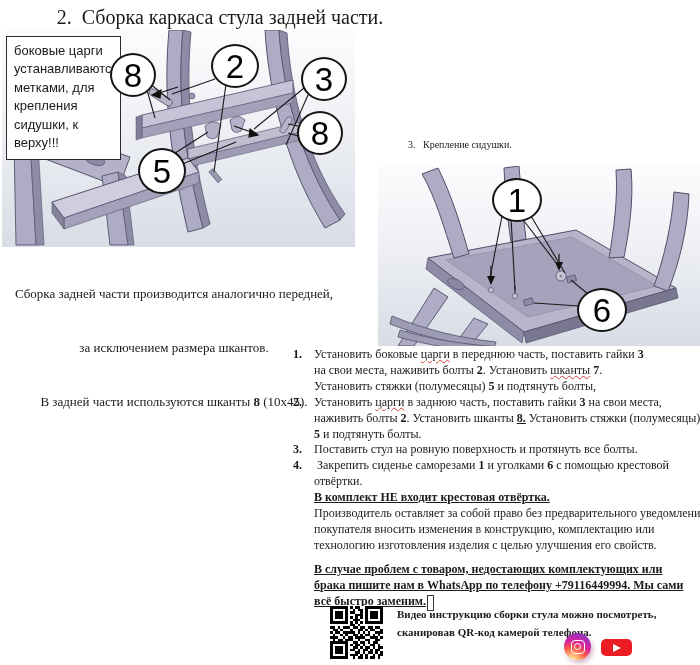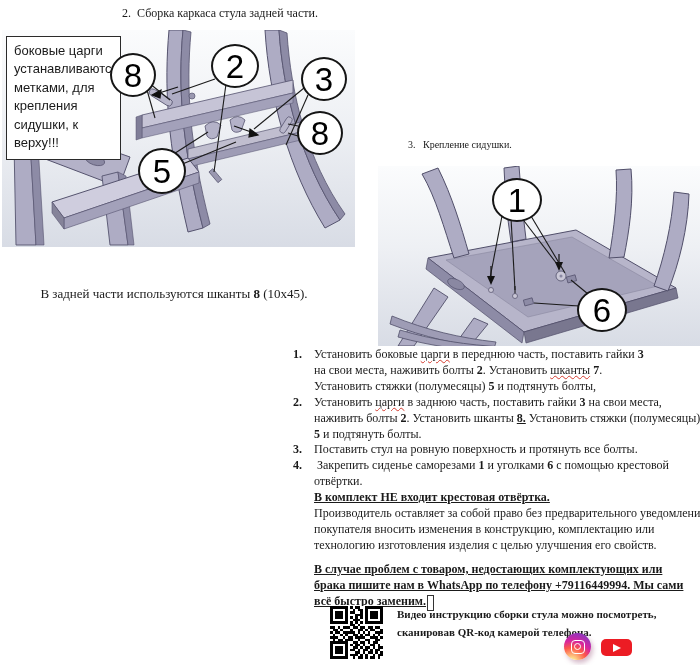--- a/index.html
+++ b/index.html
@@ -1,20 +1,20 @@
 <!DOCTYPE html>
 <html><head>
 <meta charset="utf-8">
 <style>
   html,body{margin:0;padding:0;}
   body{width:700px;height:665px;position:relative;background:#fff;overflow:hidden;
        font-family:"Liberation Serif", serif;color:#1a1a1a;}
   .abs{position:absolute;}
   
-  #title1{left:30px;top:6px;width:380px;text-align:center;font-size:12px;white-space:pre;}
+  #title1{left:30px;top:6px;width:380px;text-align:center;font-size:20px;white-space:pre;}
   #title2{left:408px;top:139px;font-size:10px;white-space:pre;}
   
   .diagram{background:linear-gradient(180deg,#fbfcfd 0%,#eef0f4 45%,#d8dce5 100%);}
   #diagram1{left:2px;top:30px;width:353px;height:217px;}
   #diagram2{left:378px;top:166px;width:322px;height:180px;}
   .diagram svg{position:absolute;left:0;top:0;}
   
   .notebox{position:absolute;left:4px;top:6px;width:100px;background:#fff;border:1.4px solid #2a2a2a;
            padding:5px 6px 6px 7px;font-family:Liberation Sans, sans-serif;font-size:13px;line-height:1.42;}
   
@@ -124,20 +124,22 @@
     </div>
   <div class="callout" style="left:295px;top:81px;width:42px;height:40px;">
       <span>8</span>
     </div>
   <div class="callout" style="left:136px;top:118px;width:44px;height:42px;">
       <span>5</span>
     </div>
 </div>
 
 <div class="abs" id="caption">
+  <div>Сборка задней части производится аналогично передней,</div>
+  <div>за исключением размера шкантов.</div>
   <div><span>В задней части используются шканты </span><span class="b">8</span><span> (10х45).</span></div>
 </div>
 
 <div class="abs" id="title2">3.   Крепление сидушки.</div>
 
 <div class="abs diagram" id="diagram2">
   <svg width="322" height="180" viewBox="0 0 322 180">
     <g>
       <polygon points="50,92 198,64 298,122 146,166" fill="#b7b5ca" stroke="#514f6a" stroke-width="1"></polygon>
       <polygon points="68,94 194,71 280,120 150,151" fill="#a5a3bb" stroke="#8a88a0" stroke-width="0.6"></polygon>

